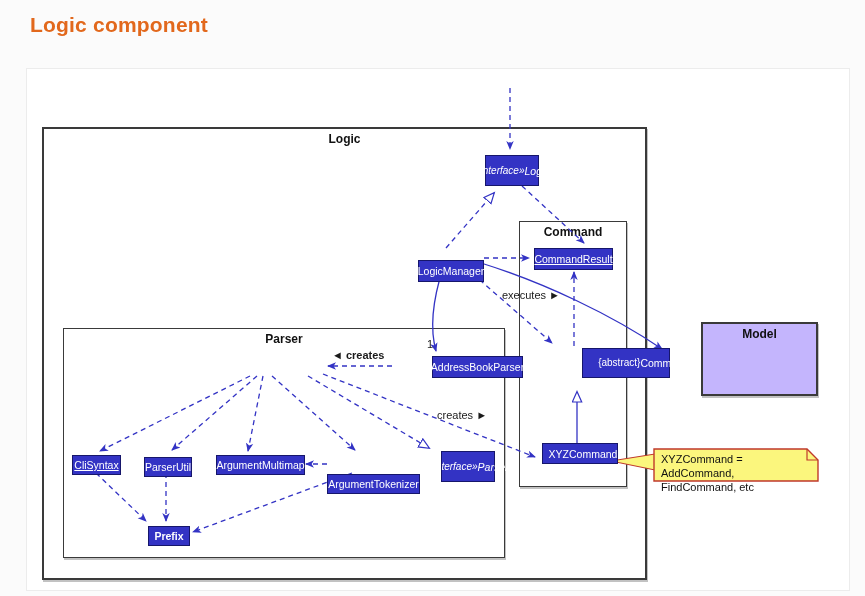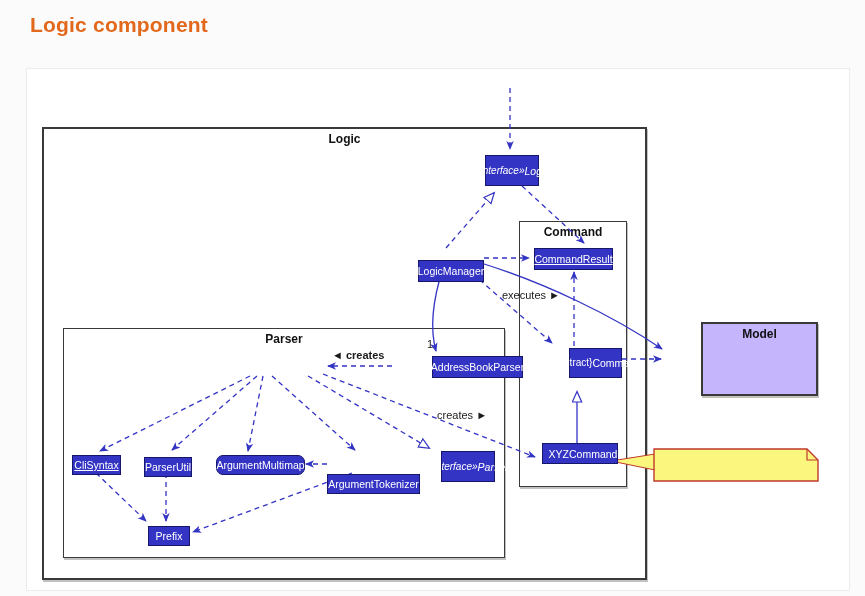--- a/index.html
+++ b/index.html
@@ -118,21 +118,21 @@
   </div>
 
   <div class="cls" style="left:418px;top:260px;width:64px;height:20px;">
     <span>LogicManager</span>
   </div>
 
   <div class="cls" style="left:534px;top:248px;width:77px;height:20px;text-decoration:underline;">
     <span>CommandResult</span>
   </div>
 
-  <div class="cls" style="left:569px;top:348px;width:51px;height:28px;">
+  <div class="cls" style="left:582px;top:348px;width:51px;height:28px;padding-left:35px;">
     <span class="st">{abstract}</span>
     <span>Command</span>
   </div>
 
   <div class="cls" style="left:542px;top:443px;width:68px;height:19px;padding-left:6px;">
     <span>XYZCommand</span>
   </div>
 
 
   <div class="cls" style="left:392px;top:356px;width:89px;height:20px;margin-left:40px;">
@@ -140,31 +140,35 @@
   </div>
 
   <div class="cls" style="left:72px;top:455px;width:47px;height:18px;text-decoration:underline;">
     <span>CliSyntax</span>
   </div>
 
   <div class="cls" style="left:144px;top:457px;width:46px;height:18px;">
     <span>ParserUtil</span>
   </div>
 
-  <div class="cls" style="left:216px;top:455px;width:87px;height:18px;border-radius:7px;">
+  <div class="cls" style="left:216px;top:455px;width:87px;height:18px;">
     <span>ArgumentMultimap</span>
   </div>
 
   <div class="cls" style="left:327px;top:474px;width:91px;height:18px;">
     <span>ArgumentTokenizer</span>
   </div>
 
   <div class="cls iface" style="left:441px;top:451px;width:52px;height:29px;">
     <span class="st">«Interface»</span>
     <span>Parser</span>
   </div>
 
-  <div class="cls" style="left:148px;top:526px;width:40px;height:18px;">
+  <div class="cls" style="left:148px;top:526px;width:40px;height:18px;font-weight:bold;">
     <span>Prefix</span>
   </div>
 
+  <div class="note-text">
+    <span>XYZCommand = AddCommand,</span>
+    <span>FindCommand, etc</span>
+  </div>
 
 </div>
 
 </body></html>

